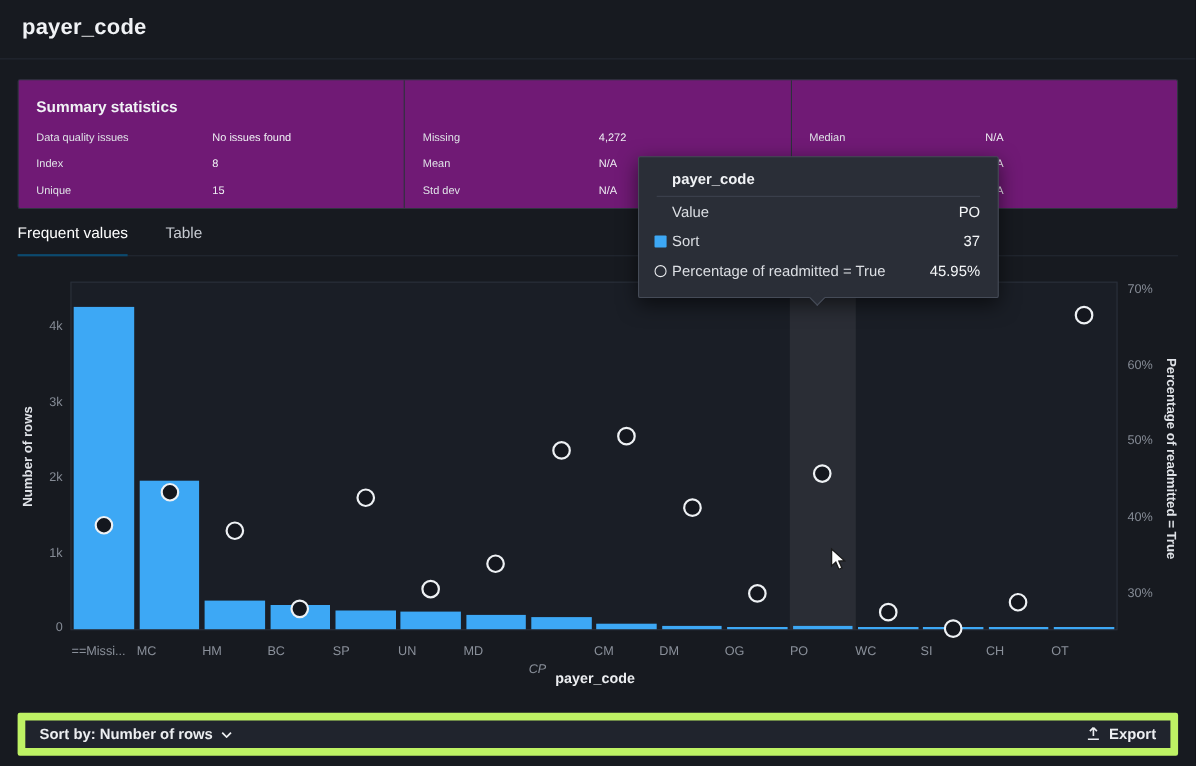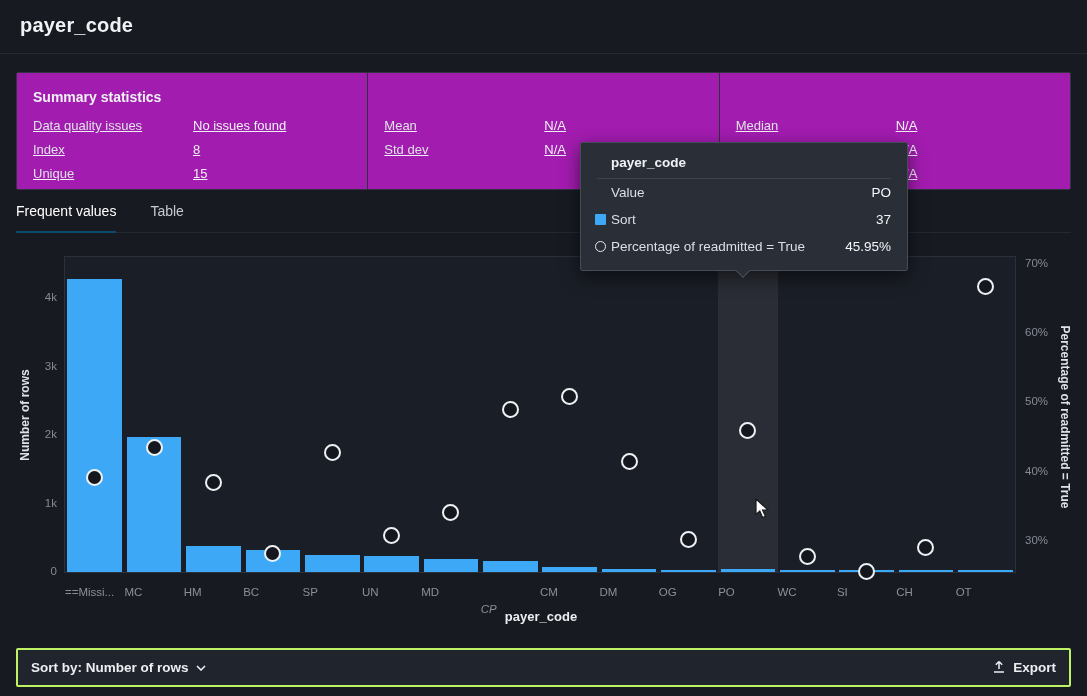--- a/index.html
+++ b/index.html
@@ -8,25 +8,25 @@
     position:relative; width:1087px; height:696px; overflow:hidden;
     background:#171a20; font-family:"Liberation Sans", sans-serif; color:#edeff2;
   }
   
   .header { position:absolute; left:0; top:0; width:1087px; height:54px;
     border-bottom:1px solid #242933; padding:14px 20px; }
   .page-title { font-size:20px; font-weight:700; color:#f0f2f5; letter-spacing:.2px; }
 
   
   .summary { position:absolute; left:16px; top:72px; width:1055px; height:118px;
-    background:#a21caf; border:1px solid #2f343f; border-radius:2px; display:flex; }
+    background:#701a75; border:1px solid #2f343f; border-radius:2px; display:flex; }
   .sum-col { flex:1 1 0; padding:13px 16px 0 16px; }
   .sum-col + .sum-col { border-left:1px solid #2c313b; padding-top:41px; }
   .sum-title { font-size:14px; font-weight:700; color:#f0f2f5; line-height:22px; margin-bottom:6px; }
-  .sum-row { display:flex; line-height:24px; font-size:13px;text-decoration:underline; }
+  .sum-row { display:flex; line-height:24px; font-size:10px; }
   .sum-label { width:160px; color:#dfe2e7; }
   .sum-value { color:#f0f2f5; }
 
   
   .tabstrip { position:absolute; left:16px; right:16px; top:203px; height:30px;
     display:flex; gap:34px; border-bottom:1px solid #232832; }
   .tab { font-size:14px; color:#c6cad1; padding-bottom:9px; cursor:pointer; }
   .tab.active { color:#ffffff; border-bottom:2px solid #0c4a6e; margin-bottom:-1px; }
 
   
@@ -58,21 +58,21 @@
   .tt-value { color:#f4f6f8; }
   .tt-ic { position:absolute; left:-2px; width:11px; height:11px; }
   .ic-square { background:#3da8f5; border-radius:1px; }
   .ic-circle { border:1.5px solid #e8eaed; border-radius:50%; background:transparent; }
   .tt-caret { position:absolute; left:157px; bottom:-6px; width:10px; height:10px;
     background:#2a2e37; border-right:1px solid #454b57; border-bottom:1px solid #454b57;
     transform:rotate(45deg); }
 
   
   .footer { position:absolute; left:16px; top:648px; width:1055px; height:39px;
-    background:#20242d; border:2px solid #bef264; border-radius:2px;
+    background:#20242d; border:7px solid #bef264; border-radius:2px;
     display:flex; align-items:center; justify-content:space-between; padding:0 13px; }
   .sortby { display:flex; align-items:center; gap:7px; font-size:13.5px; font-weight:700;
     color:#eceef1; cursor:pointer; }
   .exportbtn { display:flex; align-items:flex-start; gap:7px; font-size:13.5px; font-weight:700;
     color:#eceef1; cursor:pointer; }
 
   .cursor { position:absolute; left:755px; top:498px; z-index:40; }
 </style>
 </head>
 <body>
@@ -93,20 +93,24 @@
       <div class="sum-row">
         <span class="sum-label">Index</span>
         <span class="sum-value">8</span>
       </div>
       <div class="sum-row">
         <span class="sum-label">Unique</span>
         <span class="sum-value">15</span>
       </div>
     </div>
     <div class="sum-col">
+      <div class="sum-row">
+        <span class="sum-label">Missing</span>
+        <span class="sum-value">4,272</span>
+      </div>
       <div class="sum-row">
         <span class="sum-label">Mean</span>
         <span class="sum-value">N/A</span>
       </div>
       <div class="sum-row">
         <span class="sum-label">Std dev</span>
         <span class="sum-value">N/A</span>
       </div>
     </div>
     <div class="sum-col">

